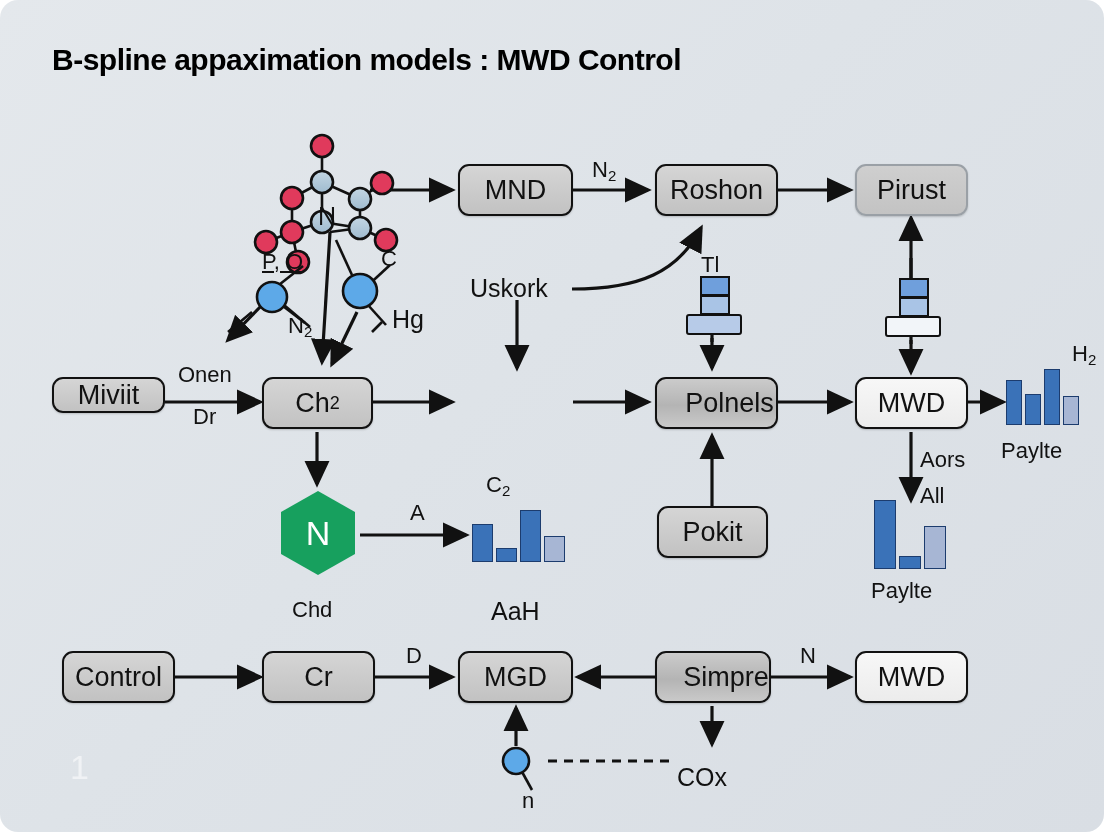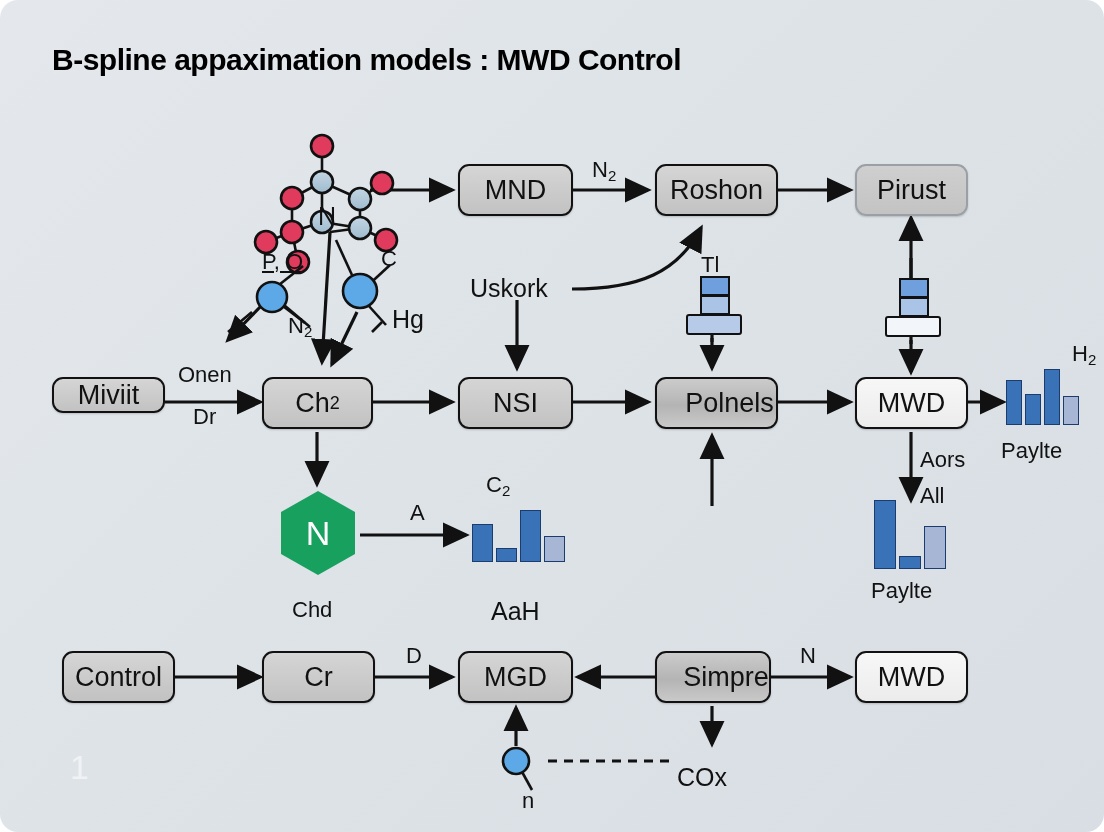--- a/index.html
+++ b/index.html
@@ -202,32 +202,32 @@
 
   <div class="node" style="left:52px;top:377px;width:113px;height:36px;">
     <span>Miviit</span>
   </div>
 
   <div class="node" style="left:262px;top:377px;width:111px;height:52px;">
     <span>Ch</span>
       <sub>2</sub>
   </div>
 
-  <div class="node" style="left:458px;top:377px;width:115px;height:52px;">
-    <span>NSI</span>
-  </div>
 
   <div class="node grad" style="left:655px;top:377px;width:123px;height:52px;">
     <span>Polnels</span>
   </div>
 
   <div class="node light" style="left:855px;top:377px;width:113px;height:52px;">
     <span>MWD</span>
   </div>
 
+  <div class="node" style="left:657px;top:506px;width:111px;height:52px;">
+    <span>Pokit</span>
+  </div>
 
   <div class="node" style="left:62px;top:651px;width:113px;height:52px;">
     <span>Control</span>
   </div>
 
   <div class="node" style="left:262px;top:651px;width:113px;height:52px;">
     <span>Cr</span>
   </div>
 
   <div class="node" style="left:458px;top:651px;width:115px;height:52px;">

